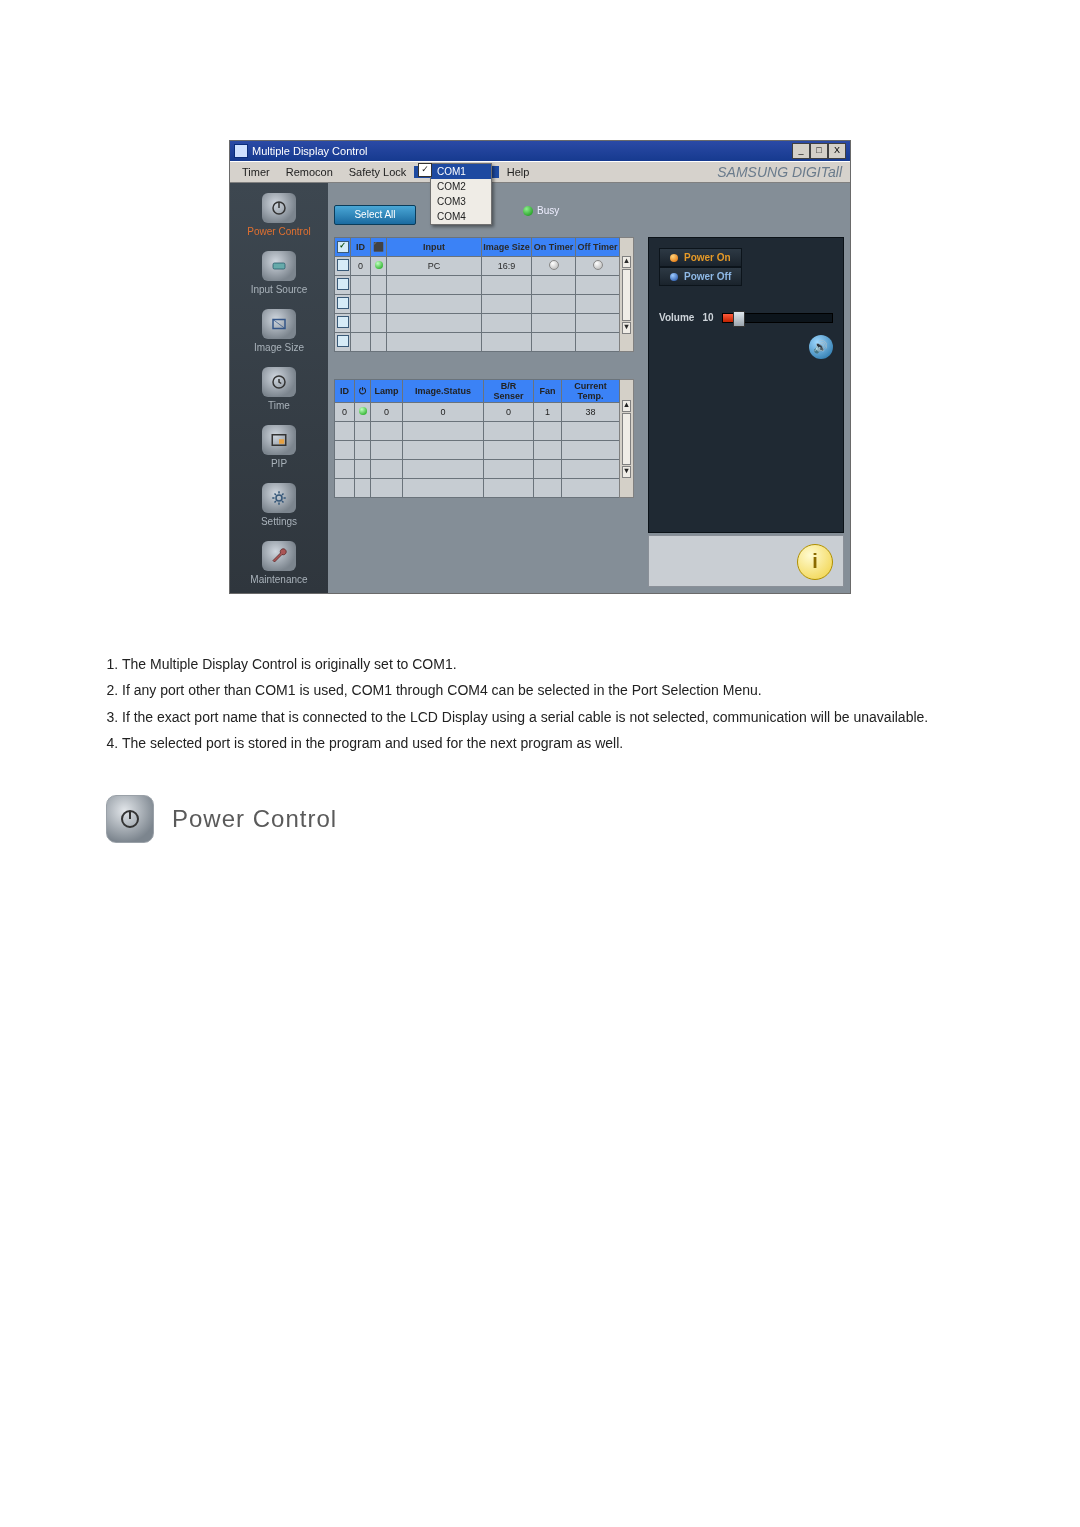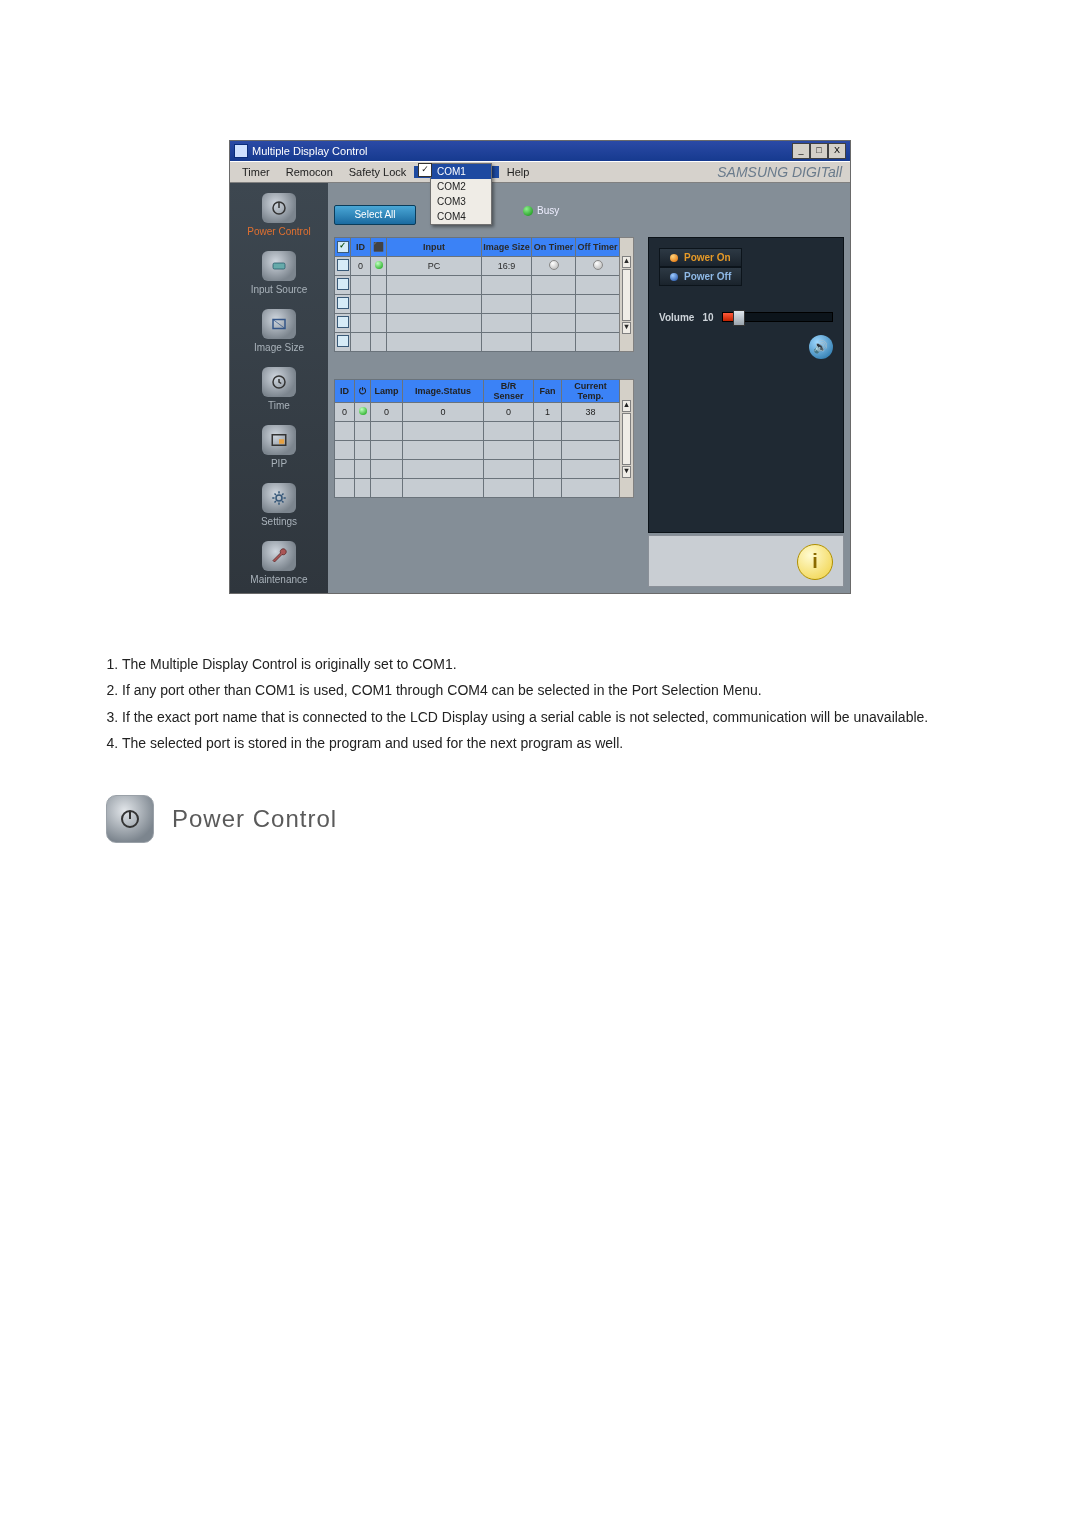--- a/index.html
+++ b/index.html
@@ -109,21 +109,21 @@
     position:absolute;left:320px;top:54px;right:6px;bottom:60px;
     background:#1f2933;border:1px solid #0b1218;padding:10px;color:#cfd5db;font-size:10px;
   }
   .pbtn{
     display:inline-flex;align-items:center;gap:6px;padding:3px 10px;border-radius:0;font-weight:bold;
     background:linear-gradient(#2d3944,#1a232c);border:1px solid #0c141b;color:#e69a28;
   }
   .pbtn .dot{width:8px;height:8px;border-radius:50%;background:radial-gradient(circle at 35% 30%,#ffd27a,#e06a00)}
   .pbtn.off .dot{background:radial-gradient(circle at 35% 30%,#9ecbff,#1a4aa0)}
   .pbtn.off{color:#8fb9e6}
-  .volrow{margin-top:26px;display:flex;align-items:flex-start;gap:8px;font-weight:bold}
+  .volrow{margin-top:26px;display:flex;align-items:flex-end;gap:8px;font-weight:bold}
   .vslider{flex:1;height:8px;background:#0c141b;border:1px solid #000;position:relative}
   .vslider .fill{position:absolute;left:0;top:0;bottom:0;width:10%;background:linear-gradient(#ff5a3a,#c02200)}
   .vslider .knob{position:absolute;left:10%;top:-3px;width:10px;height:14px;background:linear-gradient(#dfe6ec,#9aa4ad);border:1px solid #333}
   .vicon{width:24px;height:24px;border-radius:50%;background:radial-gradient(circle at 35% 30%,#9fd8ff,#1a6aa0);margin-left:auto;margin-top:12px;float:right;display:flex;align-items:center;justify-content:center;color:#04324f;font-size:12px}
   .info{
     position:absolute;left:320px;right:6px;bottom:6px;height:50px;background:#c9ced3;border:1px solid #8a9098;
   }
   .infoicon{position:absolute;right:10px;top:8px;width:34px;height:34px;border-radius:50%;
     background:radial-gradient(circle at 35% 30%,#fffbd0,#f0d040);border:1px solid #b09000;color:#8a6a00;text-align:center;font-size:20px;line-height:32px;font-weight:bold}
   

